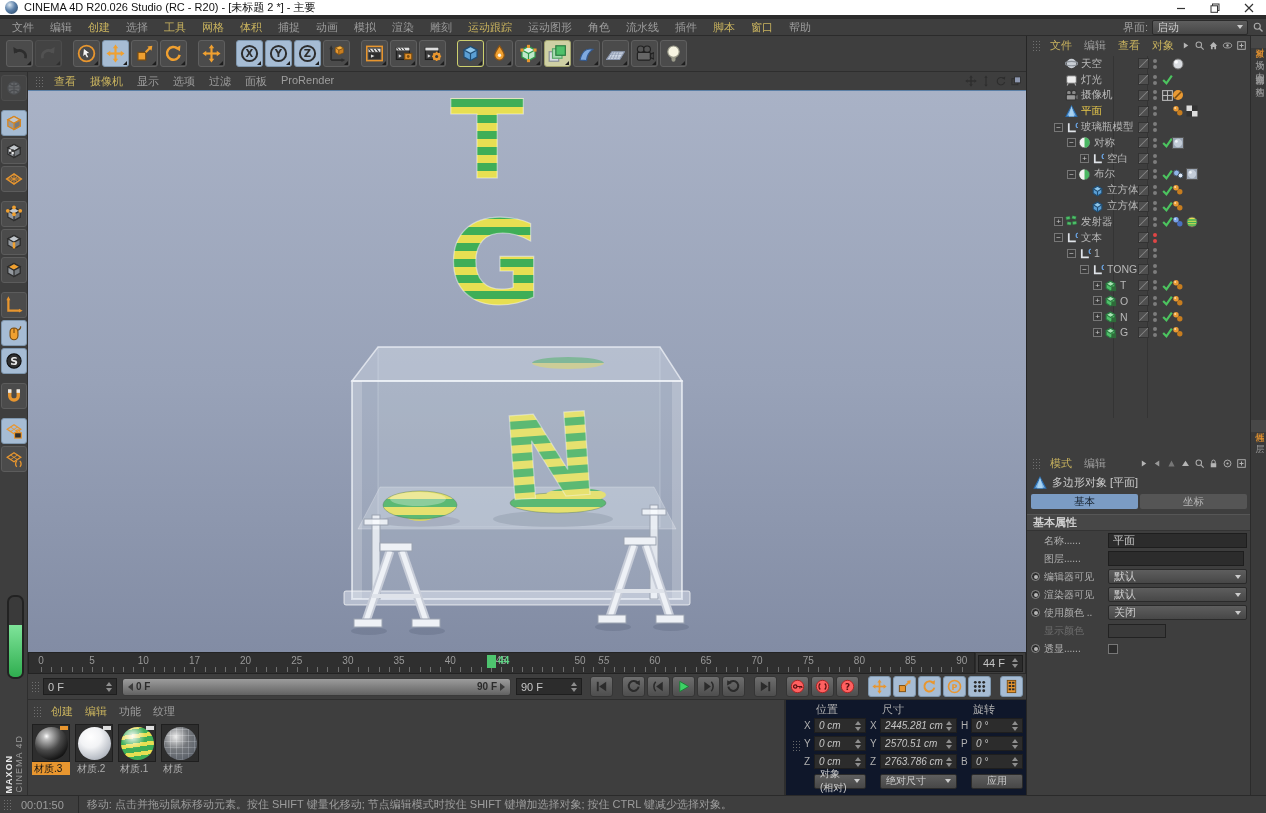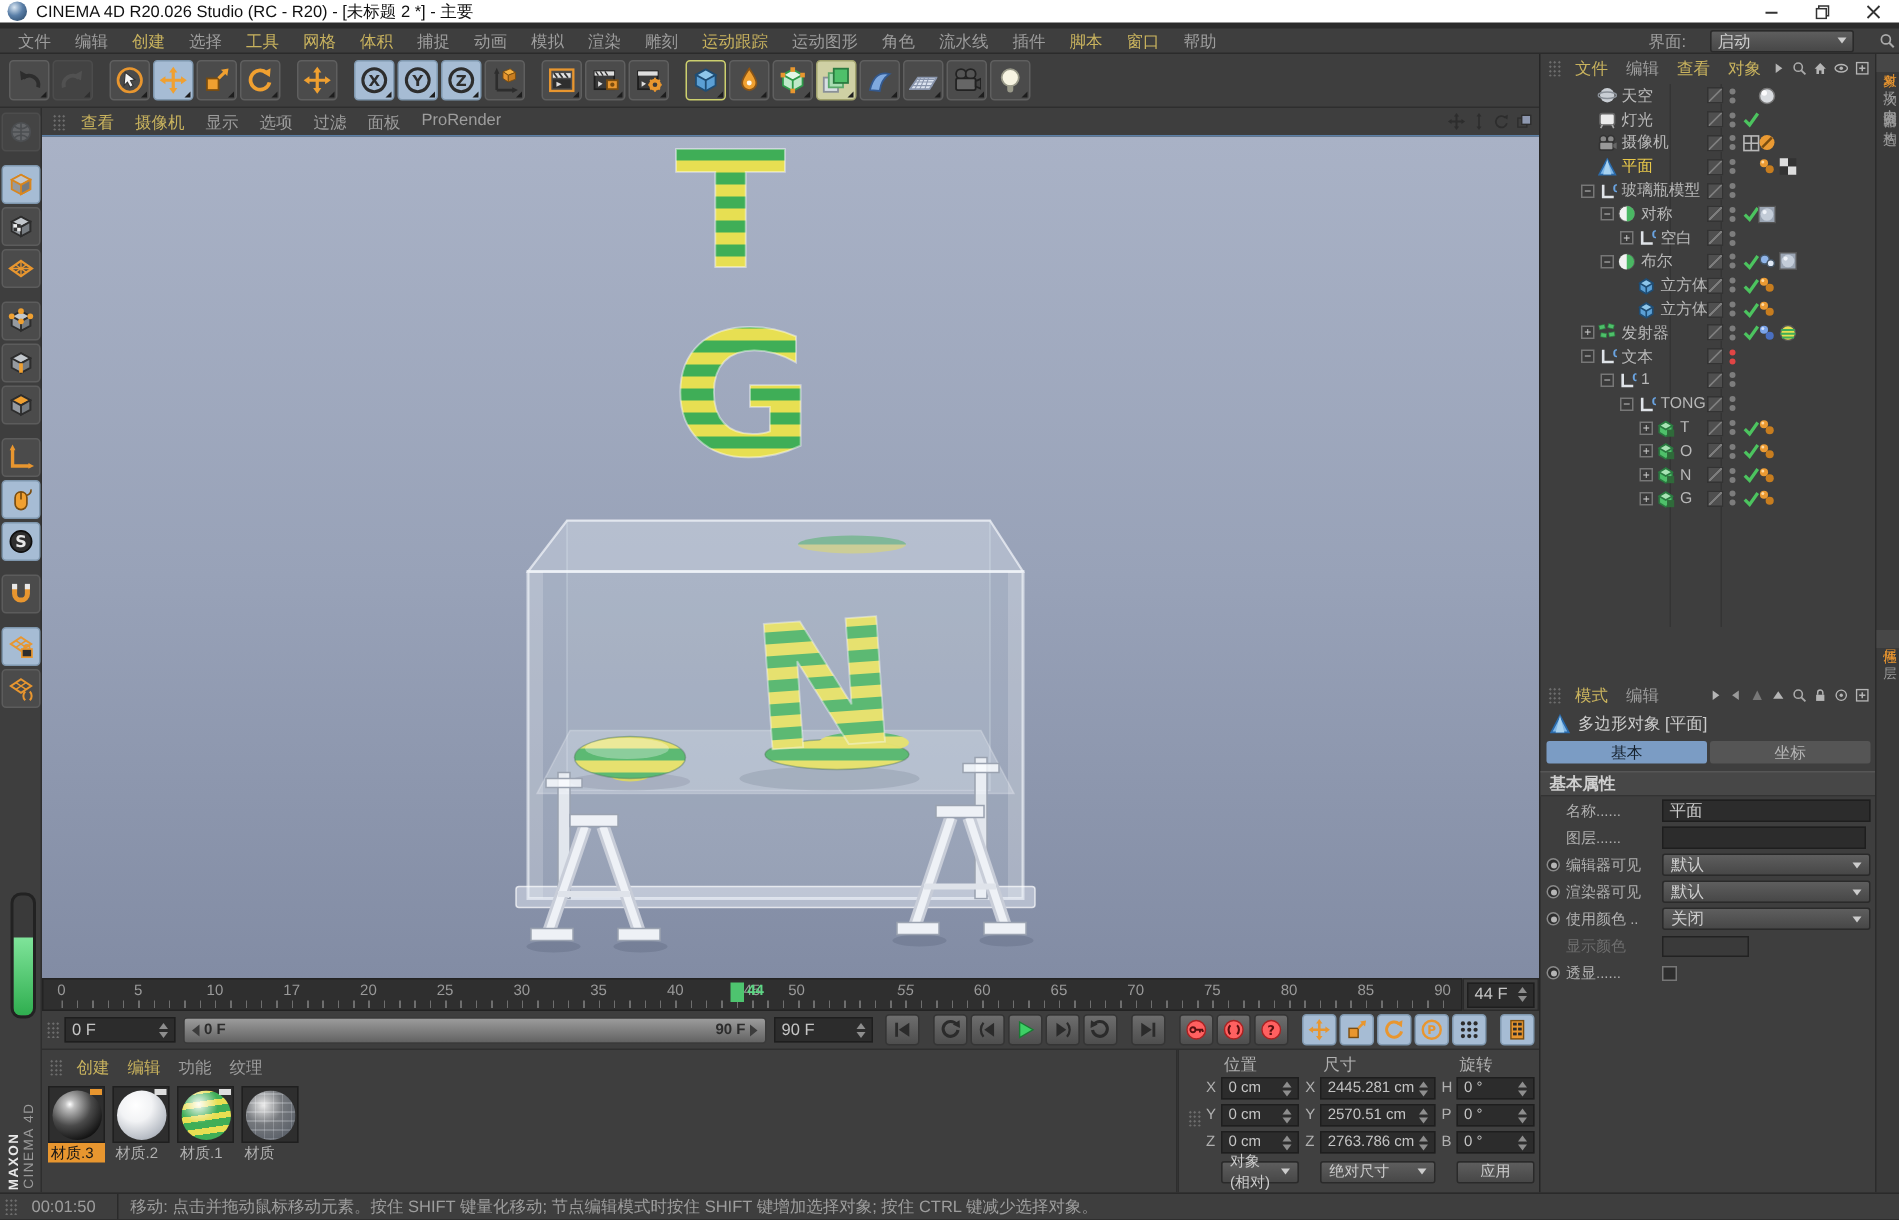--- a/index.html
+++ b/index.html
@@ -16,21 +16,21 @@
   #app-icon{width:13px;height:13px;border-radius:50%;margin:0 6px 0 5px;
             background:radial-gradient(circle at 35% 30%,#d9e6f2,#5a7fa8 45%,#23405e);}
   #win-controls{margin-left:auto;display:flex;height:100%;}
   .winbtn{width:34px;height:100%;display:flex;align-items:center;justify-content:center;}
 
   
   #menubar{left:0;top:19px;width:1266px;height:17px;background:#3e3e3e;border-bottom:1px solid #2b2b2b;
            display:flex;align-items:center;padding-left:4px;box-sizing:border-box;}
   .menu-item{padding:0 8px;color:#9d9d9d;white-space:nowrap;}
   .menu-item.hl{color:#c9b35e;}
-  #iface{margin-left:auto;display:flex;align-items:center;gap:16px;padding-right:2px;}
+  #iface{margin-left:auto;display:flex;align-items:center;gap:4px;padding-right:2px;}
   #iface-dd{width:86px;height:13px;background:linear-gradient(#5e5e5e,#474747);border:1px solid #2a2a2a;
             border-radius:2px;display:flex;align-items:center;justify-content:space-between;padding:0 4px;color:#ccc;}
   .dd-arrow{width:0;height:0;border-left:3.5px solid transparent;border-right:3.5px solid transparent;border-top:4.5px solid #ccc;}
 
   
   #toolbar{left:0;top:36px;width:1026px;height:36px;background:#3e3e3e;display:flex;align-items:center;
            padding-left:5px;box-sizing:border-box;border-bottom:1px solid #2e2e2e;}
   .tbtn{width:25px;height:25px;background:#4b4b4b;border:1px solid #5f5f5f;border-radius:3px;margin:0 1px;
         display:flex;align-items:center;justify-content:center;position:relative;flex:none;}
   .tbtn svg{width:19px;height:19px;}
@@ -183,28 +183,28 @@
   .mat.sel .mname{background:#e8962f;color:#161616;}
   .sph.dark{background:radial-gradient(circle at 35% 28%,#ffffff 0%,#c0c0c0 10%,#4a4a4a 45%,#0b0b0b 82%);}
   .sph.white{background:radial-gradient(circle at 38% 30%,#ffffff 0%,#f2f3f5 35%,#b9bec6 72%,#878d96);}
   .sph.striped{background:radial-gradient(circle at 35% 28%,rgba(255,255,255,.95),rgba(255,255,255,0) 40%),
                repeating-linear-gradient(172deg,#e7df52 0 4px,#3fae57 4px 9px);}
   .sph.glass{background:radial-gradient(circle at 35% 30%,rgba(255,255,255,.9),rgba(205,212,222,.45) 40%,rgba(130,140,155,.55) 78%,rgba(95,105,120,.6)),
              repeating-linear-gradient(0deg,rgba(255,255,255,.25) 0 1px,transparent 1px 6px),
              repeating-linear-gradient(90deg,rgba(255,255,255,.25) 0 1px,transparent 1px 6px);}
 
   
-  #coords{left:785px;top:700px;width:241px;height:95px;background:#404040;box-sizing:border-box;
+  #coords{left:785px;top:700px;width:241px;height:95px;background:#0f172a;box-sizing:border-box;
           border-left:1px solid #2e2e2e;padding:2px 3px 0 3px;}
   #coord-grid{display:flex;gap:4px;}
   .ccol{flex:1;display:flex;flex-direction:column;}
   .ctitle{height:14px;color:#b0b0b0;padding-left:12px;display:flex;align-items:center;}
   .crow{display:flex;align-items:center;height:17px;margin-top:1px;}
   .crow .axis{width:10px;color:#b0b0b0;flex:none;font-size:10px;}
-  .crow .numfield{height:13px;font-size:10px;}
+  .crow .numfield{height:13px;font-size:10px;font-style:italic;}
   .cbottom{display:flex;align-items:center;height:16px;margin-top:3px;}
   .cbottom .adrop,.cbottom .abtn{margin-left:10px;flex:1;font-size:10px;}
   .abtn{height:13px;background:linear-gradient(#5e5e5e,#474747);border:1px solid #2a2a2a;border-radius:2px;
         color:#ccc;display:flex;align-items:center;justify-content:center;}
 
   
   #statusbar{left:0;top:795px;width:1266px;height:18px;background:#3e3e3e;border-top:1px solid #2a2a2a;
              display:flex;align-items:center;box-sizing:border-box;color:#9d9d9d;}
   #status-time{padding:0 14px 0 6px;border-right:1px solid #2a2a2a;height:100%;display:flex;align-items:center;}
   #status-msg{padding-left:8px;white-space:nowrap;overflow:hidden;}
@@ -1481,21 +1481,21 @@
 <span class="rtick" style="left: 12px;">0</span>
     <span class="rtick" style="left: 63.15px;">5</span>
     <span class="rtick" style="left: 114.3px;">10</span>
     <span class="rtick" style="left: 165.45px;">17</span>
     <span class="rtick" style="left: 216.6px;">20</span>
     <span class="rtick" style="left: 267.75px;">25</span>
     <span class="rtick" style="left: 318.9px;">30</span>
     <span class="rtick" style="left: 370.05px;">35</span>
     <span class="rtick" style="left: 421.2px;">40</span>
     <span class="rtick" style="left: 472.35px;">45</span>
-    <span class="rtick" style="left: 502px;">50</span>
+    <span class="rtick" style="left: 551px;">50</span>
     <span class="rtick" style="left: 574.65px; font-style: italic;">55</span>
     <span class="rtick" style="left: 625.8px;">60</span>
     <span class="rtick" style="left: 676.95px;">65</span>
     <span class="rtick" style="left: 728.1px;">70</span>
     <span class="rtick" style="left: 779.25px;">75</span>
     <span class="rtick" style="left: 830.4px;">80</span>
     <span class="rtick" style="left: 881.55px;">85</span>
     <span class="rtick" style="left: 932.7px;">90</span>
     <div id="cur-frame" style="left: 458.12px;"></div>
     <span id="cur-frame-label" style="left: 469.12px;">44</span>

